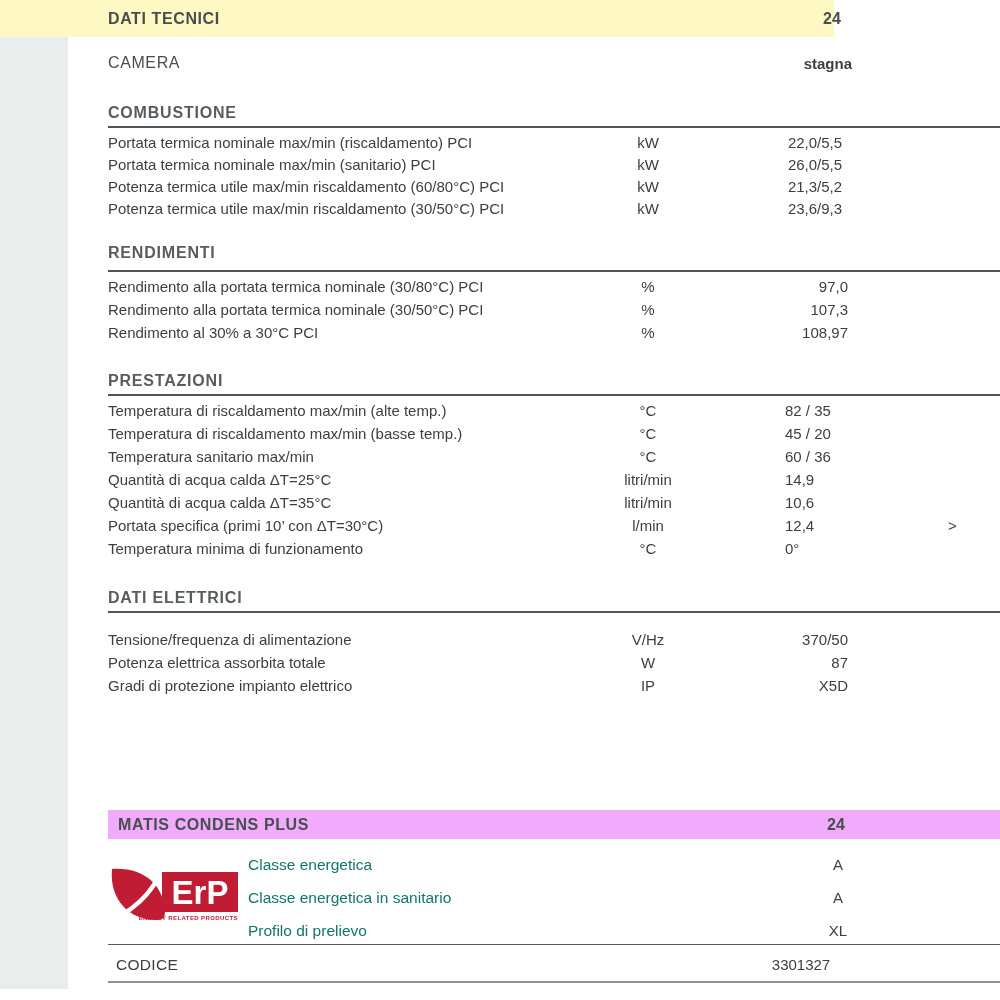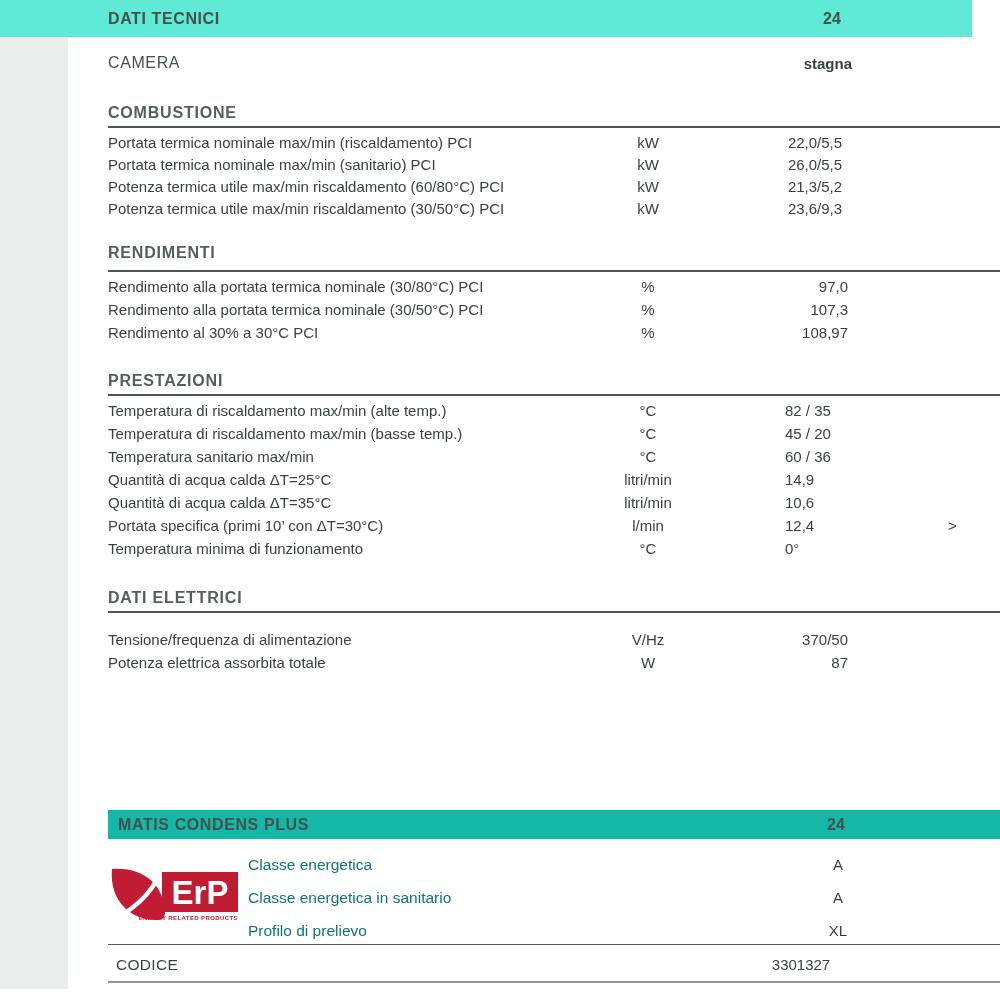--- a/index.html
+++ b/index.html
@@ -4,22 +4,22 @@
 <style>
   html,body{margin:0;padding:0;}
   body{
     width:1000px;height:1000px;position:relative;overflow:hidden;
     background:#ffffff;
     font-family:"Liberation Sans","DejaVu Sans",sans-serif;
     color:#3a403f;
   }
   
   .top-band{
-    position:absolute;left:0;top:0;width:972px;height:37px;
-    background:#5eead4;line-height:37px;
+    position:absolute;left:0;top:0;width:834px;height:37px;
+    background:#fef9c3;line-height:37px;
   }
   .top-band .band-title{
     padding-left:108px;font-size:16px;font-weight:700;color:#474f4e;letter-spacing:.6px;
   }
   .top-band .band-model{
     position:absolute;left:823px;top:0;font-size:16px;font-weight:700;color:#474f4e;
   }
   .left-strip{
     position:absolute;left:0;top:37px;width:68px;height:952px;background:#e9edec;
   }
@@ -35,21 +35,21 @@
   .trow .lbl{font-size:15px;color:#3a403f;}
   .trow .unit{position:absolute;left:480px;top:0;width:120px;text-align:center;font-size:15px;color:#3a403f;}
   .trow .val{position:absolute;top:0;font-size:15px;color:#3a403f;}
   .sec.align-center .val{left:637px;width:140px;text-align:center;}
   .sec.align-right  .val{left:590px;width:150px;text-align:right;}
   .sec.align-left   .val{left:677px;width:78px;text-align:left;}
   .trow .val-suffix{position:absolute;left:840px;top:0;font-size:15px;color:#3a403f;}
   .sec.combustione .trow{height:22px;}
   
   .product{position:absolute;left:108px;right:0;top:810px;height:180px;}
-  .product-band{position:relative;height:29px;background:#14b8a6;line-height:29px;}
+  .product-band{position:relative;height:29px;background:#f0abfc;line-height:29px;}
   .product-band .p-title{padding-left:10px;font-size:16px;font-weight:700;color:#474f4e;letter-spacing:.6px;}
   .product-band .p-model{position:absolute;left:719px;top:0;font-size:16px;font-weight:700;color:#474f4e;}
   .p-row{position:absolute;left:140px;right:0;height:22px;line-height:22px;}
   .p-row .p-label{font-size:15.5px;color:#0f766e;}
   .p-row .p-value{position:absolute;left:550px;width:80px;text-align:center;top:0;font-size:15px;color:#3a403f;}
   .p-rule-dark{position:absolute;left:0;right:0;top:134px;border-top:1.5px solid #555b5a;}
   .codice-row{position:absolute;left:0;right:0;top:140px;height:30px;line-height:30px;}
   .codice-row .c-label{font-size:15.5px;color:#3a403f;letter-spacing:.3px;margin-left:8px;}
   .codice-row .c-value{position:absolute;left:613px;width:160px;text-align:center;top:0;font-size:15px;color:#3a403f;}
   .p-rule-gray{position:absolute;left:0;right:0;top:171px;border-top:2px solid #8d9695;}
@@ -170,20 +170,25 @@
     <div class="trow">
       <span class="lbl">Tensione/frequenza di alimentazione</span>
       <span class="unit">V/Hz</span>
       <span class="val">370/50</span>
     </div>
     <div class="trow">
       <span class="lbl">Potenza elettrica assorbita totale</span>
       <span class="unit">W</span>
       <span class="val">87</span>
     </div>
+    <div class="trow">
+      <span class="lbl">Gradi di protezione impianto elettrico</span>
+      <span class="unit">IP</span>
+      <span class="val">X5D</span>
+    </div>
   </div>
 </div>
 
 <div class="product">
   <div class="product-band">
     <span class="p-title">MATIS CONDENS PLUS</span>
     <span class="p-model">24</span>
   </div>
 
   <div class="erp-logo">

